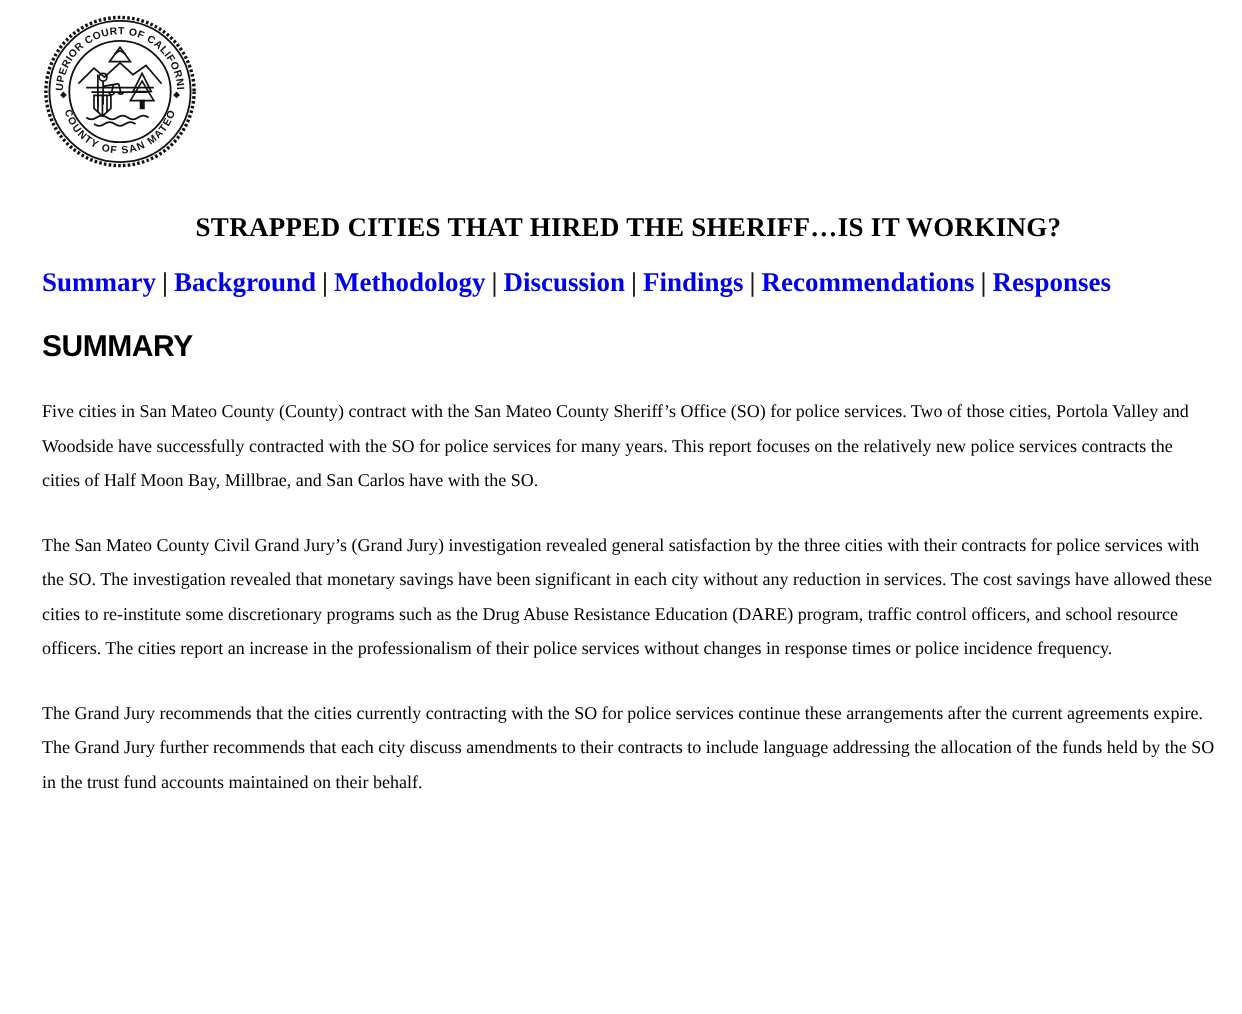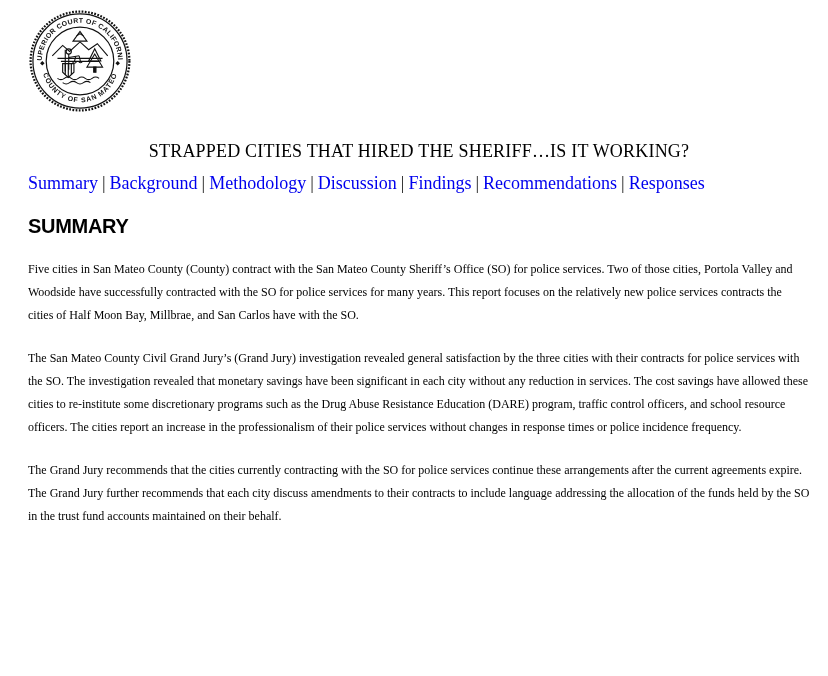--- a/index.html
+++ b/index.html
@@ -17,28 +17,28 @@
     padding: 8px 18px 0 28px;
   }
   .seal-wrap {
     width: 104px;
     height: 106px;
   }
   .seal-wrap svg { display: block; }
   .doc-title {
     margin-top: 25px;
     text-align: center;
-    font-weight: normal;
+    font-weight: bold;
     font-size: 18px;
     line-height: 24px;
     letter-spacing: 0.2px;
   }
   .nav-row {
-    margin-top: 8px;
-    font-weight: normal;
+    margin-top: 13px;
+    font-weight: bold;
     font-size: 18px;
     line-height: 24px;
     white-space: nowrap;
   }
   .nav-row a {
     text-decoration: none;
     cursor: pointer;
   }
   .nav-sep {
     color: #1a1a1a;

